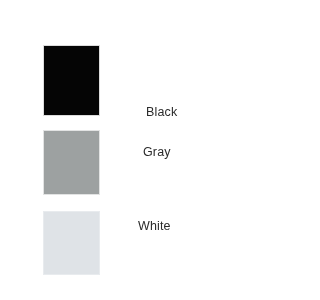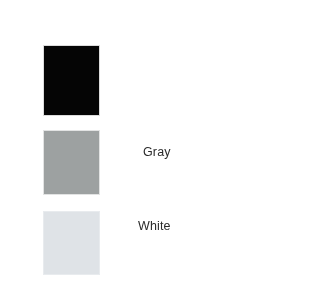--- a/index.html
+++ b/index.html
@@ -70,20 +70,21 @@
   }
   #row-white .swatch-label { left: 138px; top: 9px; }
 </style>
 </head>
 <body>
 
 <div id="swatch-legend" style="background: rgb(255, 255, 255);">
 
   <div class="swatch-row" id="row-black">
     <div class="swatch-chip" style="background: rgb(5, 5, 5); border-color: rgb(220, 220, 220);"></div>
+    <div class="swatch-label" style="color: rgb(43, 43, 43);">Black</div>
   </div>
 
   <div class="swatch-row" id="row-white">
     <div class="swatch-chip" style="background: rgb(223, 227, 231); border-color: rgb(232, 235, 238);"></div>
     <div class="swatch-label" style="color: rgb(43, 43, 43);">White</div>
   </div>
 
   <div class="swatch-row" id="row-gray">
     <div class="swatch-chip" style="background: rgb(157, 161, 161); border-color: rgb(226, 227, 227);"></div>
     <div class="swatch-label" style="color: rgb(43, 43, 43);">Gray</div>

